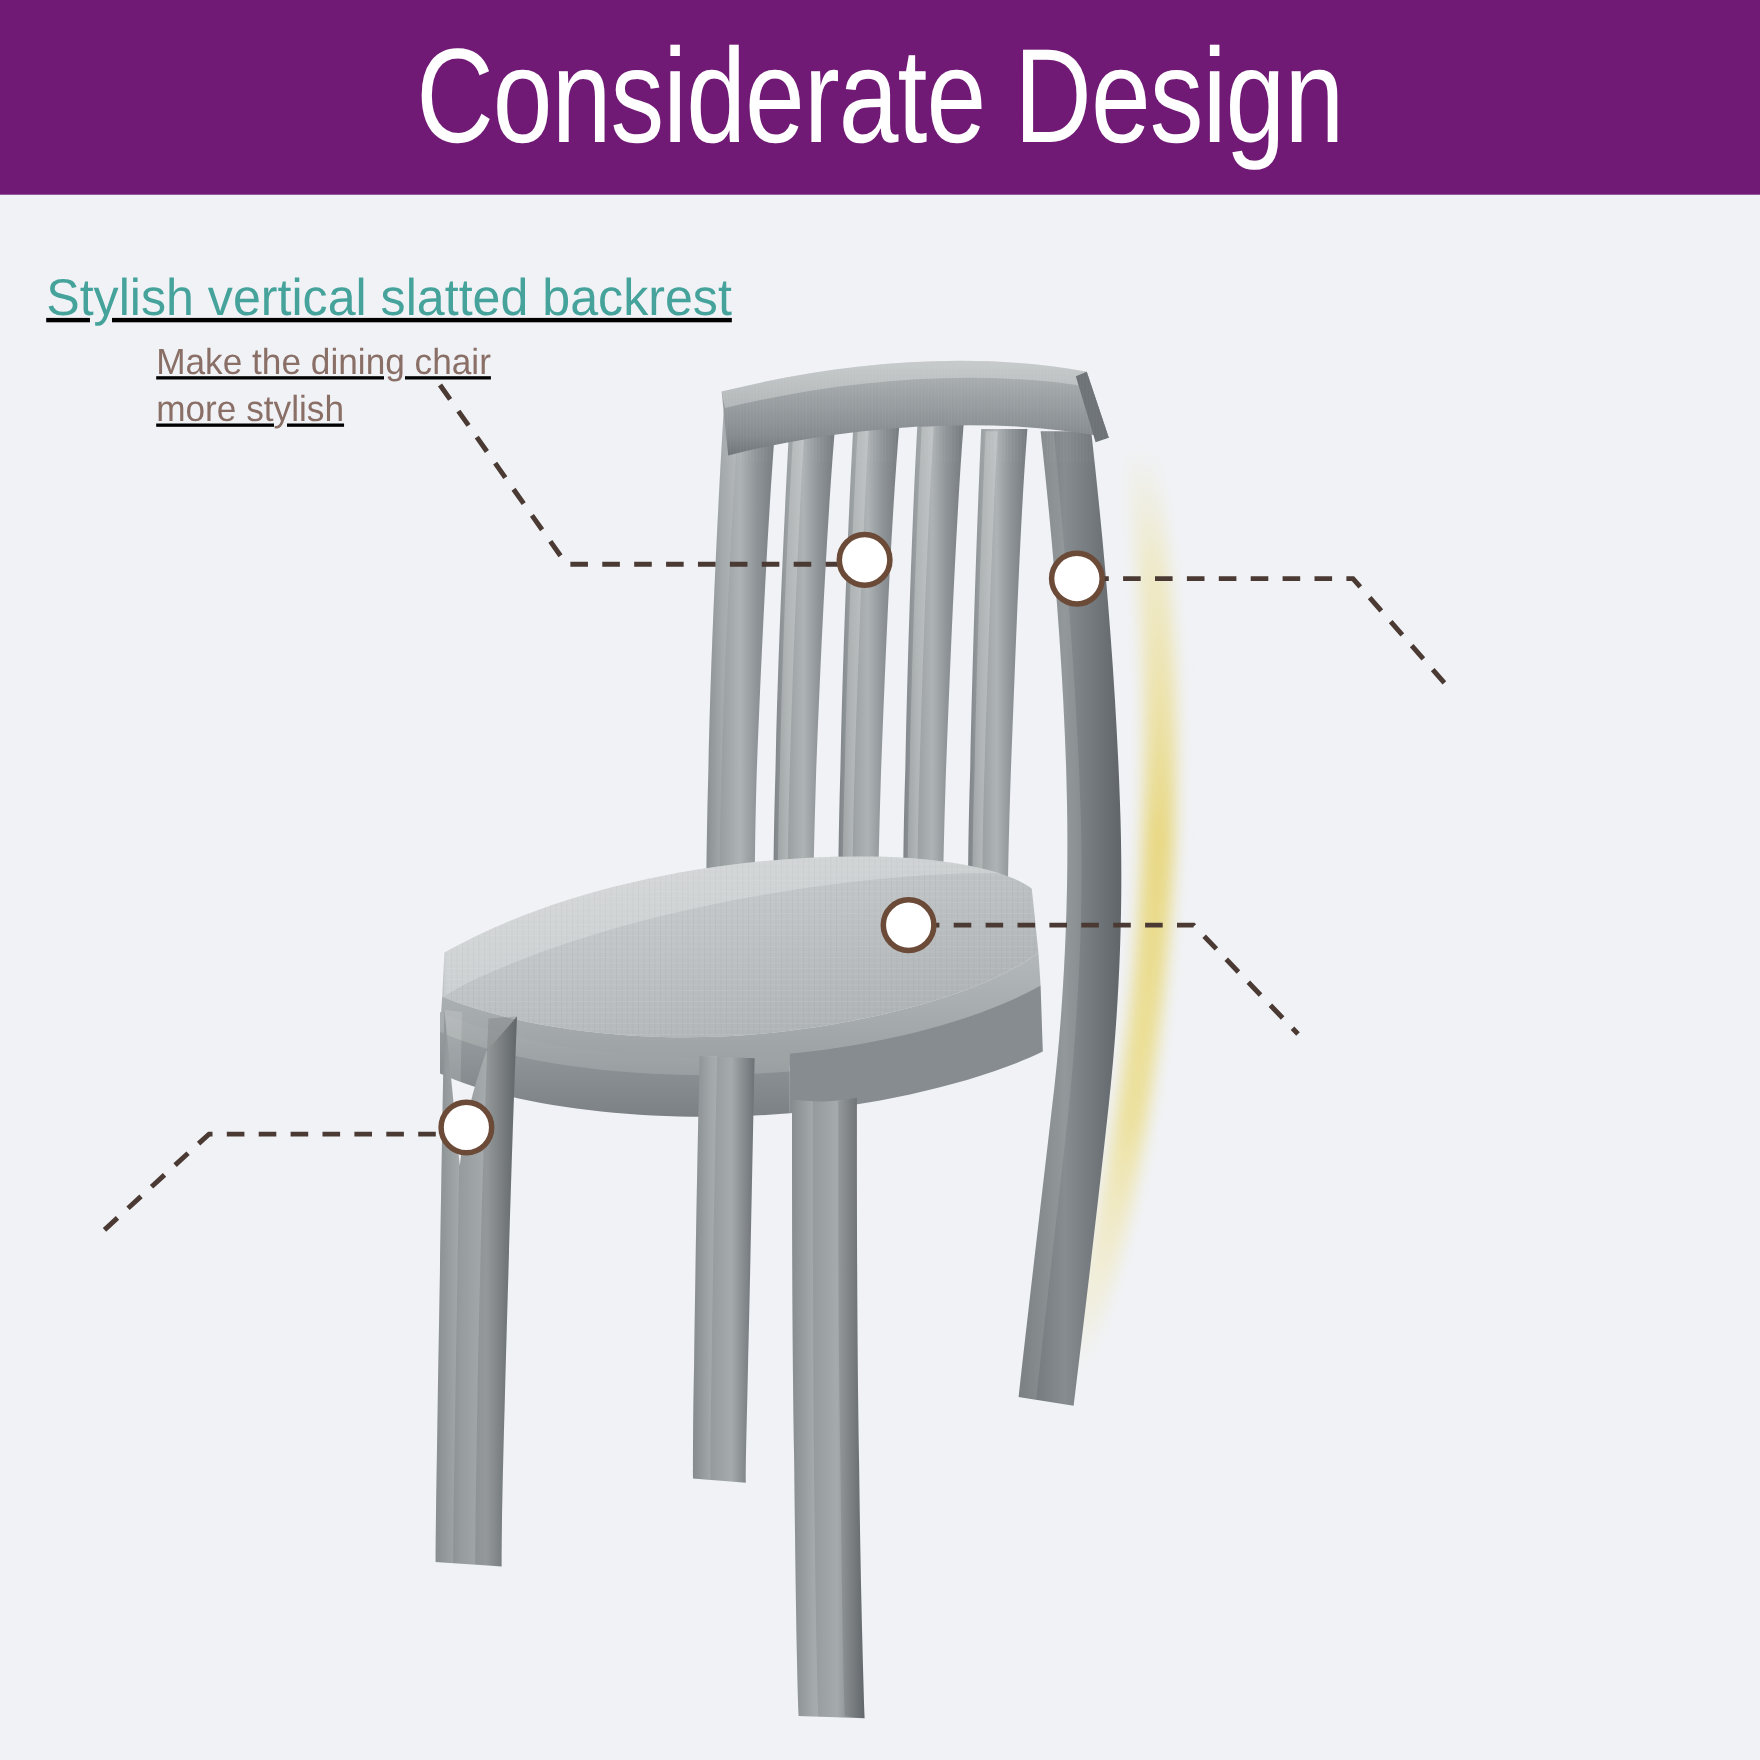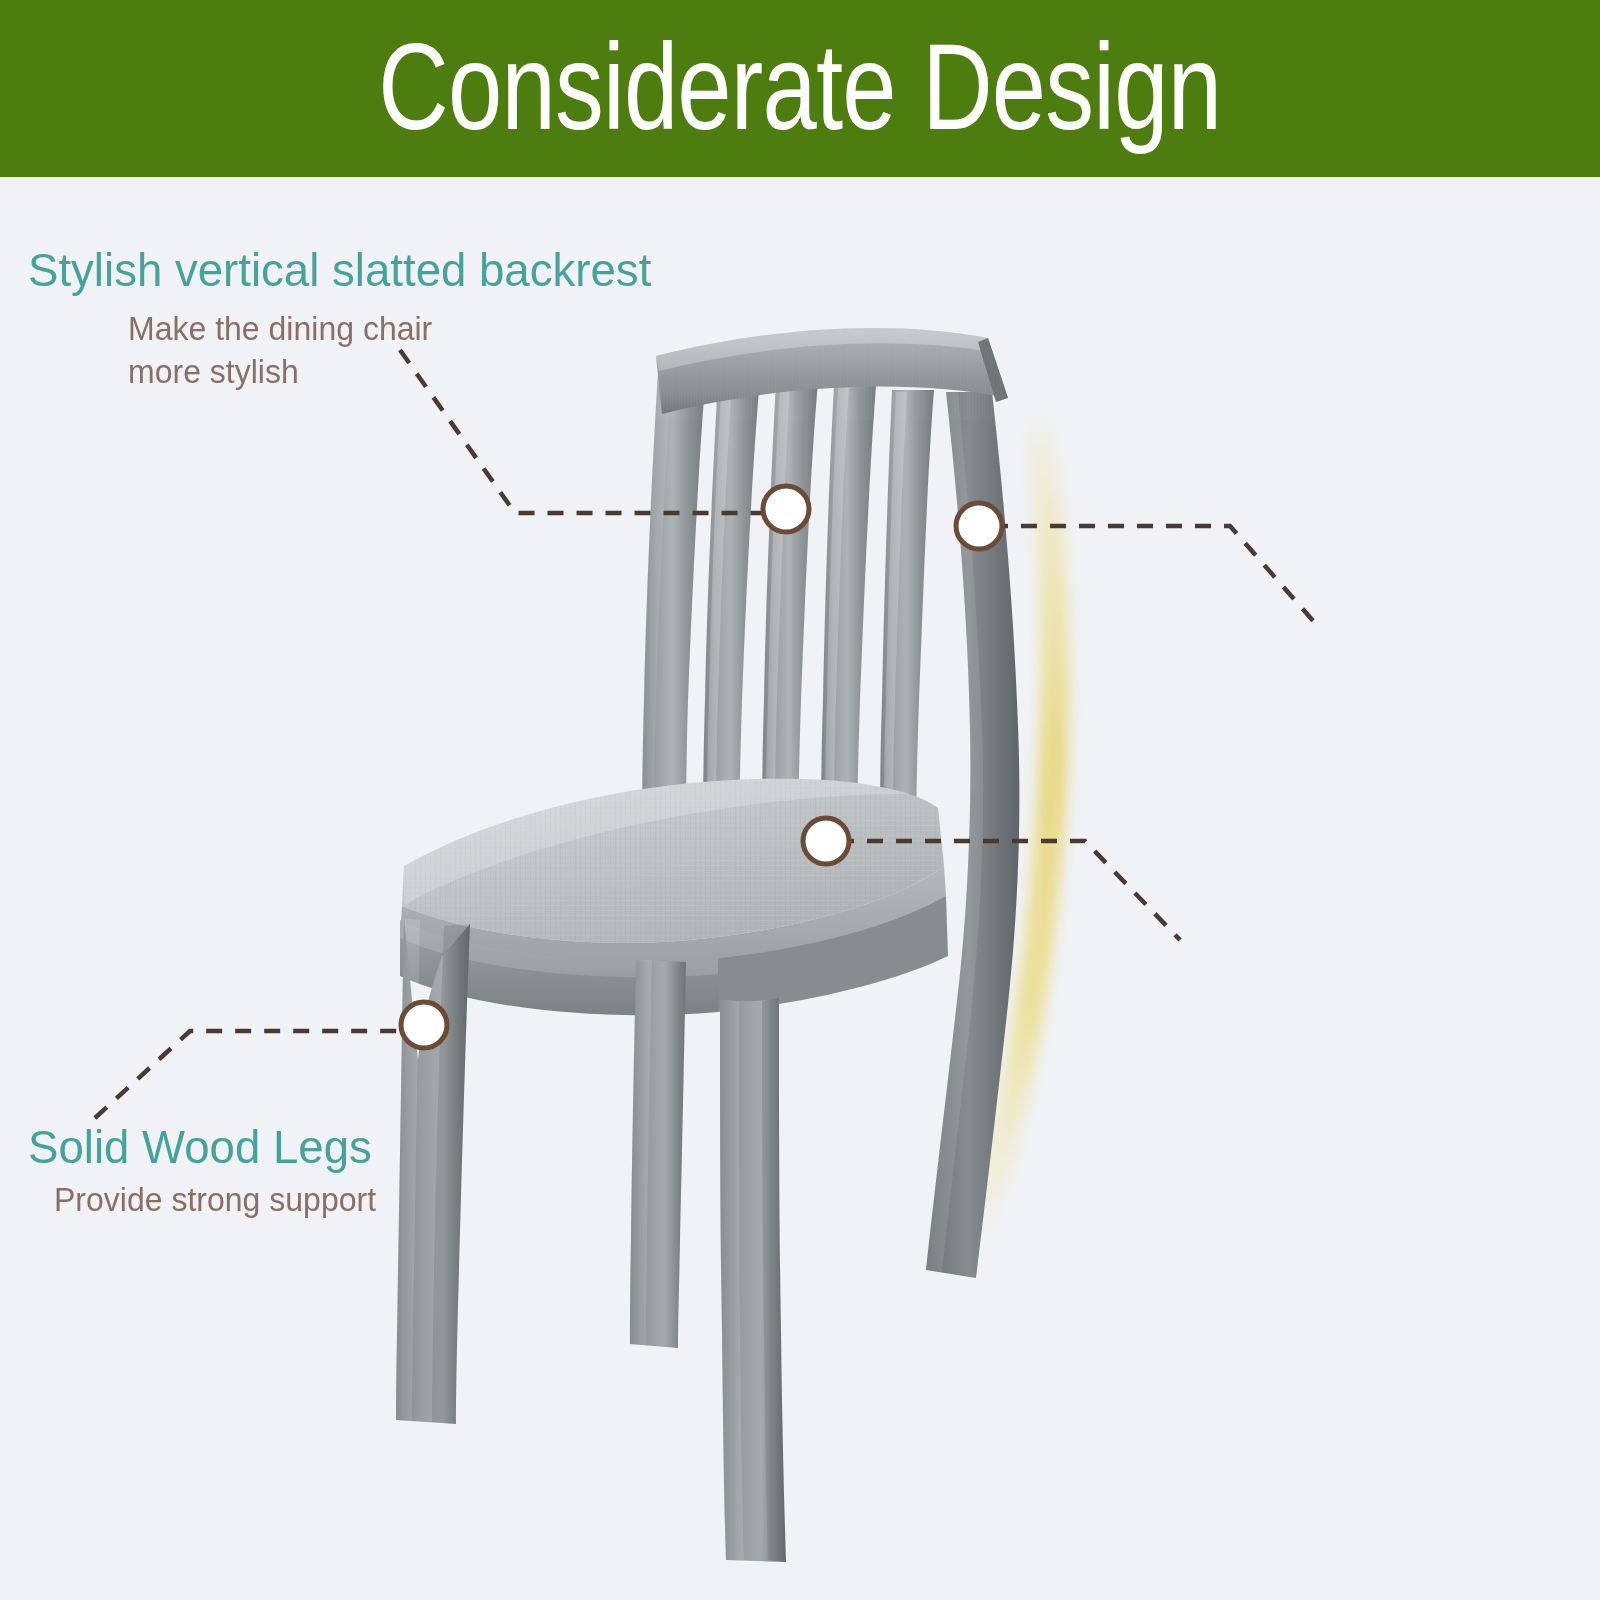--- a/index.html
+++ b/index.html
@@ -8,21 +8,21 @@
     font-family:"Liberation Sans", sans-serif;
     background:#f0f2f6;
     position:relative;
     overflow:hidden;
   }
   #stage { position:absolute; inset:0; width:1600px; height:1600px; }
 
   
   .header-band {
     position:absolute; left:0; top:0; width:1600px; height:177px;
-    background:#4d7c0f;
+    background:#701a75;
     display:flex; align-items:center; justify-content:center;
   }
   .header-title {
     color:#ffffff;
     font-size:122px;
     line-height:1;
     font-weight:400;
     letter-spacing:-1px;
     transform:scaleX(0.80);
     transform-origin:center;
@@ -41,21 +41,21 @@
     transform-origin:left center;
   }
   .callout-body {
     color:#8a6f67;
     font-weight:400;
     line-height:1.28;
     white-space:pre-line;
     transform:scaleX(0.97);
     transform-origin:left center;
   }
-  #callout-backrest      { left:28px;   top:245px; }
+  #callout-backrest      { left:42px;   top:245px;text-decoration:underline; }
   #callout-backrest .callout-head { font-size:47px; }
   #callout-backrest .callout-body { font-size:33px; margin:14px 0 0 100px; }
 
   #callout-ergonomic     { left:1083px; top:625px; }
   #callout-ergonomic .callout-head { font-size:47px; }
   #callout-ergonomic .callout-body { font-size:33px; margin:12px 0 0 10px; }
 
   #callout-cushion       { left:1046px; top:935px; }
   #callout-cushion .callout-head { font-size:47px; }
   #callout-cushion .callout-body { font-size:40px; margin:8px 0 0 66px; }
@@ -249,20 +249,16 @@
   <div class="layer layer-text" style="pointer-events:none;">
 
     <div class="callout" id="callout-backrest">
       <div class="callout-head">Stylish vertical slatted backrest</div>
       <div class="callout-body">Make the dining chair
 more stylish</div>
     </div>
 
 
 
-    <div class="callout" id="callout-legs">
-      <div class="callout-head">Solid Wood Legs</div>
-      <div class="callout-body">Provide strong support</div>
-    </div>
 
   </div>
 
 </div>
 
 </body></html>

